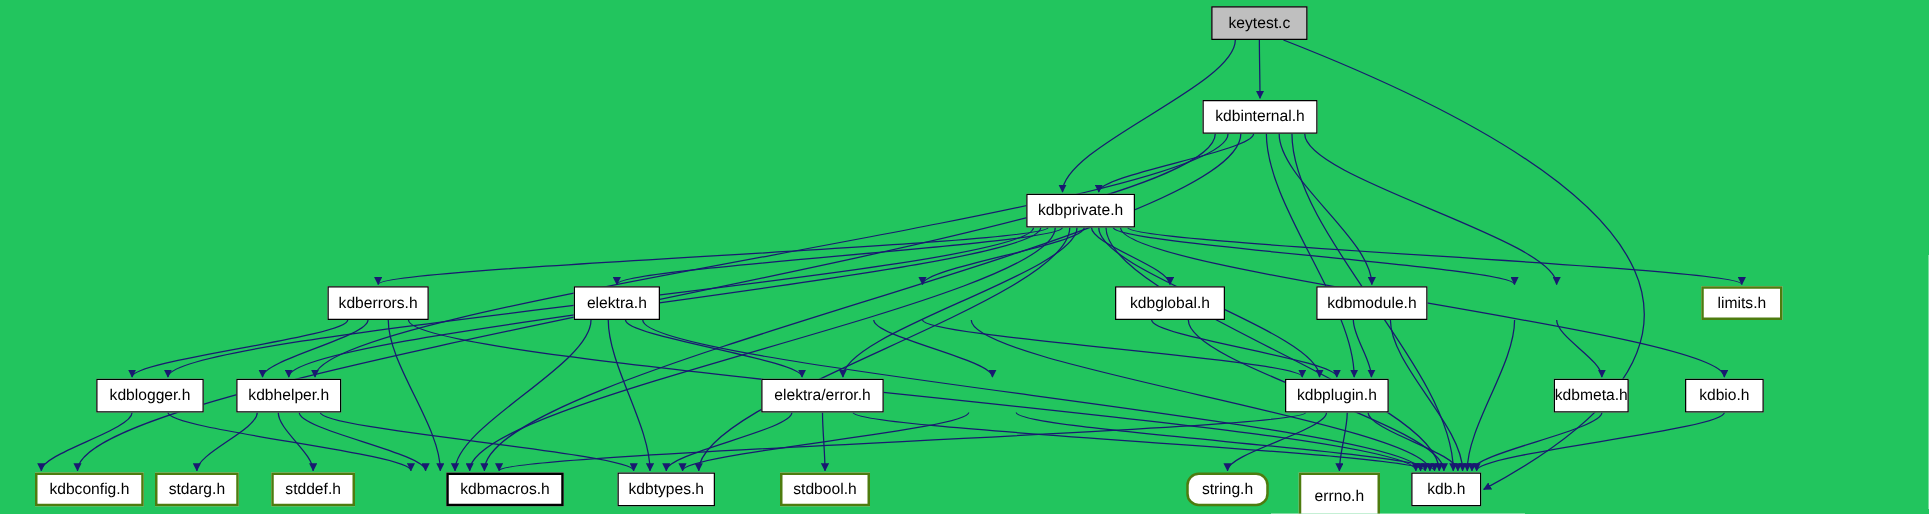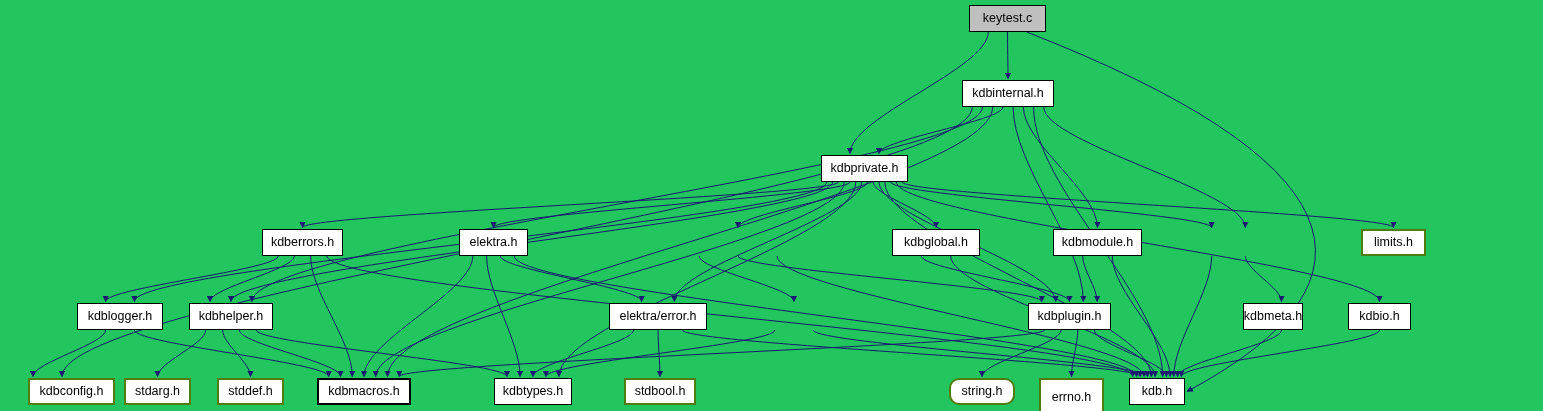--- a/index.html
+++ b/index.html
@@ -40,20 +40,21 @@
   }
   .node.current {
     background: #bfbfbf;
     border: 1px solid #000000;
   }
   .node.external {
     border: 2px solid #4d7c0f;
   }
   .node.emphasized {
     border: 2px solid #000000;
+    margin-left: 40px;
   }
 </style>
 </head>
 <body>
 
 <div id="graph">
     <svg width="1543" height="411" class="edge-layer">
       <defs>
         <marker id="arrow" viewBox="0 0 10 10" refX="9" refY="5" markerWidth="6.5" markerHeight="6.5" orient="auto">
           <path d="M0,0 L10,5 L0,10 z" fill="#191970"></path>

